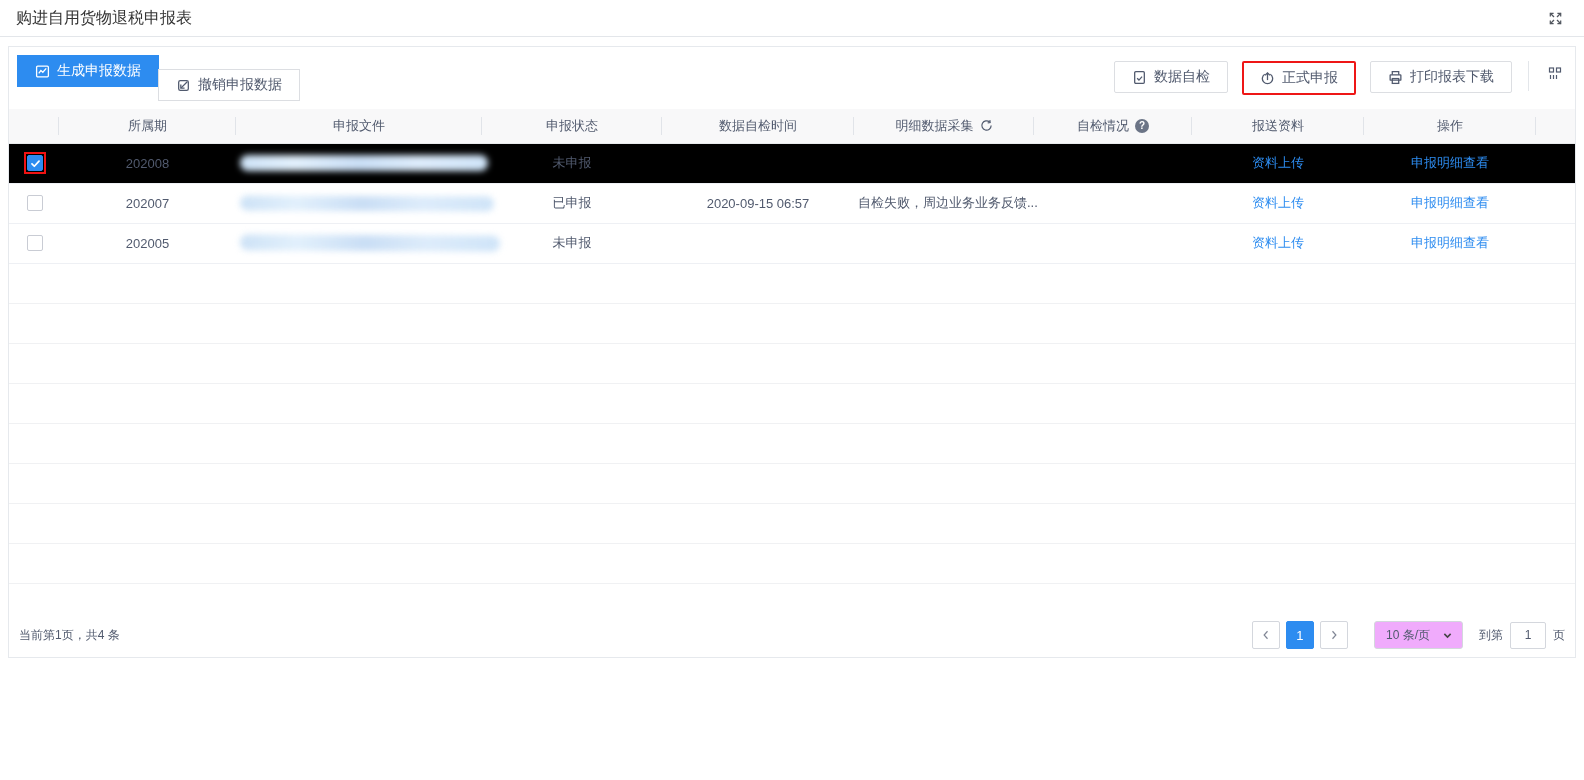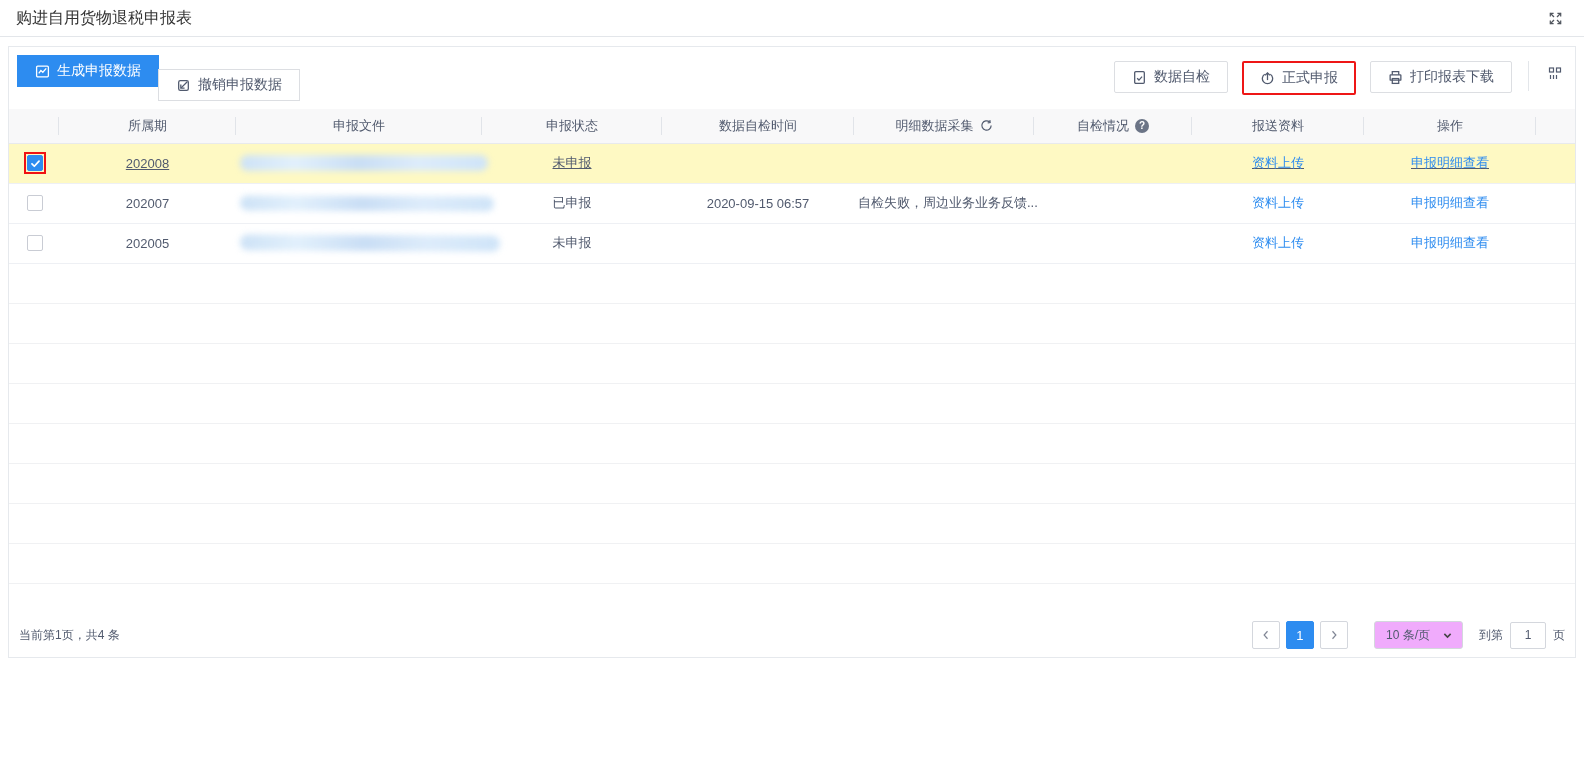--- a/index.html
+++ b/index.html
@@ -39,21 +39,21 @@
   .btn.annotated{border:2px solid #ee1616;padding:15px 16px;}
   .vsep{width:1px;height:30px;background:#e3e6ea;margin-left:2px;}
   .icon-btn{background:none;border:none;padding:4px 4px;cursor:pointer;display:flex;}
 
   
   table.grid{width:100%;border-collapse:collapse;table-layout:fixed;}
   thead th{height:34px;background:#f8f8f9;font-weight:400;font-size:13px;color:#515a6e;position:relative;border-bottom:1px solid #e8eaec;text-align:center;padding:0 4px;white-space:nowrap;}
   thead th.sep::after{content:"";position:absolute;right:0;top:8px;bottom:8px;width:1px;background:#e1e4e9;}
   thead th .th-inner{display:inline-flex;align-items:center;gap:6px;}
   tbody td{height:40px;border-bottom:1px solid #eef0f4;font-size:13px;color:#515a6e;text-align:center;padding:0 4px;white-space:nowrap;}
-  tr.selected td{background:#fef9c3;text-decoration:underline;}
+  tr.selected td{background:#000000;}
   td.col-check,th.col-check{text-align:left;padding-left:18px;}
   .checkbox{width:16px;height:16px;border:1px solid #c9ccd4;border-radius:2px;background:#fff;display:inline-flex;align-items:center;justify-content:center;vertical-align:middle;cursor:pointer;}
   .checkbox.checked{background:#2d8cf0;border-color:#2d8cf0;}
   .red-box{display:inline-flex;padding:1px;border:2px solid #f01212;vertical-align:middle;margin-left:-3px;}
   .blob{display:block;margin:0 auto;height:16px;border-radius:8px;filter:blur(3px);background:linear-gradient(90deg,#cde2f6 0%,#e2f0fc 22%,#c9def5 48%,#ddecfb 72%,#cfe4f8 100%);}
   .b0{width:248px;}
   .b1{width:254px;height:15px;transform:rotate(.2deg);}
   .b2{width:272px;border-radius:10px;transform:rotate(-.4deg);}
   .b3{width:260px;transform:rotate(.3deg);}
   .cell-result{overflow:visible;}

